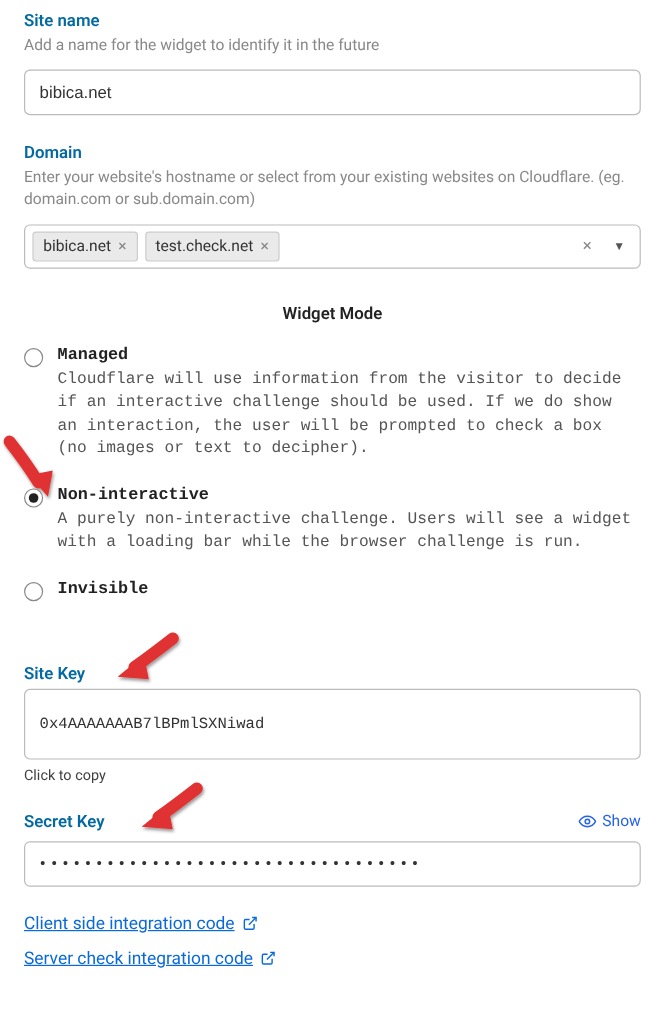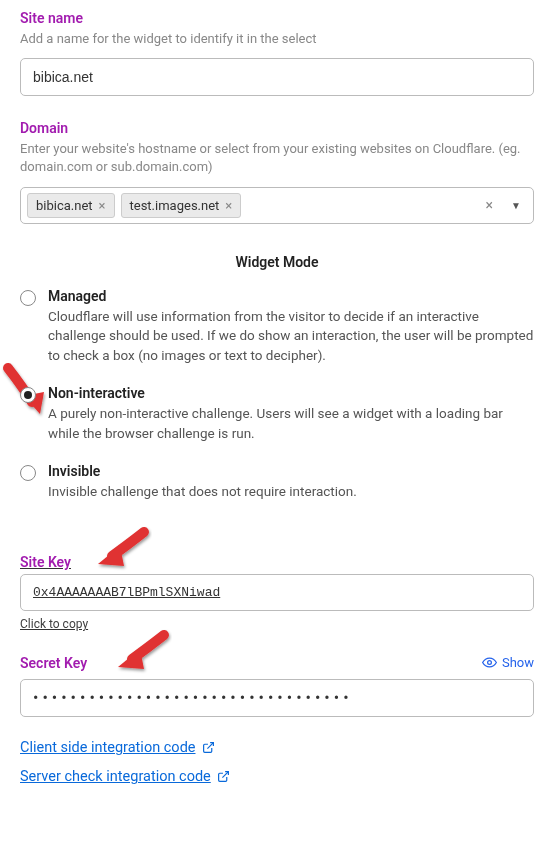--- a/index.html
+++ b/index.html
@@ -13,21 +13,21 @@
       color: #333;
       padding: 10px 20px;
       width: 554px;
       background: #fff;
     }
     .section {
       margin-bottom: 24px;
     }
     .label {
       font-weight: 600;
-      color: #a21caf;
+      color: #0369a1;
       margin-bottom: 4px;
       display: block;
     }
     .hint {
       color: #888;
       font-size: 13px;
       margin-bottom: 10px;
       line-height: 1.4;
     }
     .text-input {
@@ -110,45 +110,45 @@
       top: 50%;
       left: 50%;
       width: 8px;
       height: 8px;
       background: #222;
       border-radius: 50%;
       transform: translate(-50%, -50%);
     }
     .radio-body {
       flex: 1;
+      font-family: Liberation Mono, monospace;
     }
     .radio-label {
       font-weight: 600;
       color: #222;
       margin-bottom: 3px;
     }
     .radio-desc {
       color: #555;
       font-size: 13.5px;
       line-height: 1.45;
     }
     .site-key-section {
       margin-top: 52px;
       position: relative;
-      text-decoration: underline;
     }
     .key-label-row {
       display: flex;
       justify-content: space-between;
       align-items: center;
       margin-bottom: 8px;
     }
     .code-box {
       width: 100%;
-      padding: 10px 12px;
+      padding: 21px 12px;
       border: 1px solid #bbb;
       border-radius: 5px;
       font-family: "Courier New", monospace;
       font-size: 13px;
       color: #333;
       background: #fff;
       cursor: pointer;
     }
     .click-copy {
       color: #404040;
@@ -202,34 +202,34 @@
     .arrow {
       position: absolute;
       pointer-events: none;
     }
   </style>
 </head>
 <body>
 
 <div class="section">
   <label class="label">Site name</label>
-  <div class="hint">Add a name for the widget to identify it in the select</div>
+  <div class="hint">Add a name for the widget to identify it in the future</div>
   <input class="text-input" type="text" value="bibica.net" style="">
 </div>
 
 <div class="section">
   <label class="label">Domain</label>
   <div class="hint">Enter your website's hostname or select from your existing websites on Cloudflare. (eg. domain.com or sub.domain.com)</div>
   <div class="multiselect">
     <span class="tag">
       <span>bibica.net</span>
       <span class="tag-close">×</span>
     </span>
     <span class="tag">
-      <span>test.images.net</span>
+      <span>test.check.net</span>
       <span class="tag-close">×</span>
     </span>
     <span class="multiselect-spacer"></span>
     <span class="multiselect-clear">×</span>
     <span class="multiselect-caret">▼</span>
   </div>
 </div>
 
 <div style="position:relative;">
   <div class="widget-mode-heading">Widget Mode</div>
@@ -259,21 +259,20 @@
     <div class="radio-body">
       <div class="radio-label">Non-interactive</div>
       <div class="radio-desc">A purely non-interactive challenge. Users will see a widget with a loading bar while the browser challenge is run.</div>
     </div>
   </div>
 
   <div class="radio-option">
     <span class="radio"></span>
     <div class="radio-body">
       <div class="radio-label">Invisible</div>
-      <div class="radio-desc">Invisible challenge that does not require interaction.</div>
     </div>
   </div>
 </div>
 
 <div class="site-key-section" style="position:relative;">
   <svg class="arrow" style="left:70px; top:-28px;" width="62" height="50" viewBox="0 0 62 50">
     <defs>
         <filter id="s2" x="-30%" y="-30%" width="160%" height="160%">
           <feDropShadow dx="1" dy="2" stdDeviation="1.5" flood-opacity="0.4"></feDropShadow>
         </filter>

